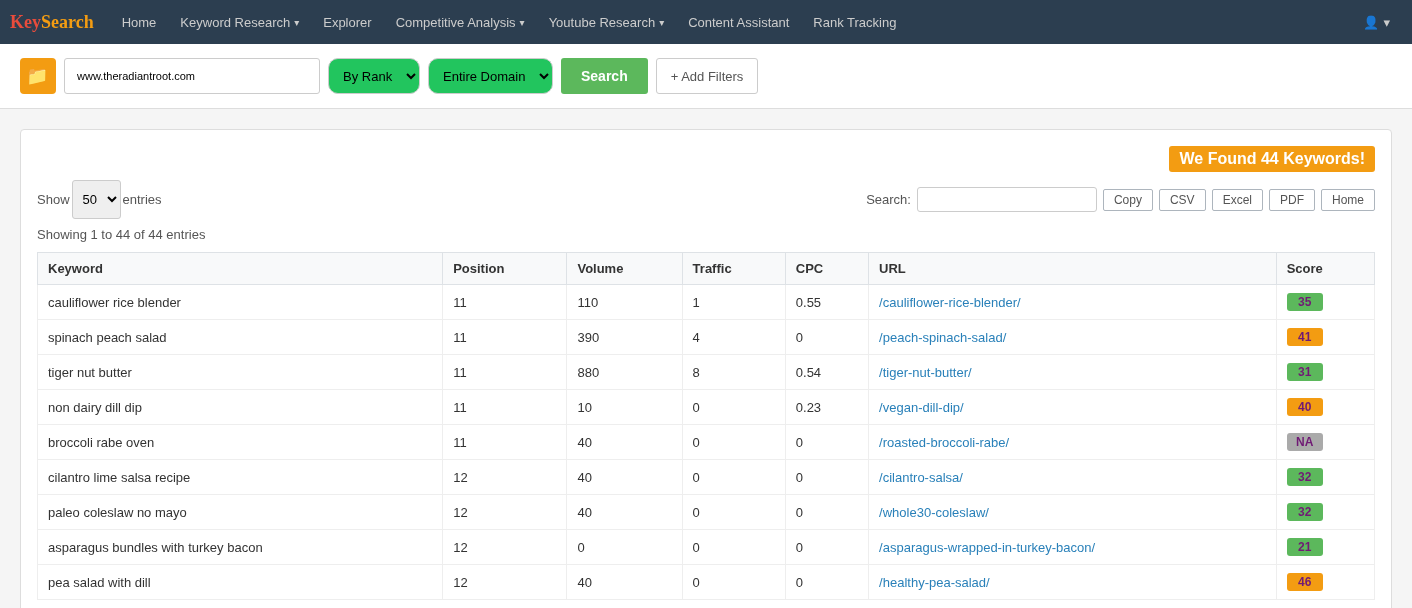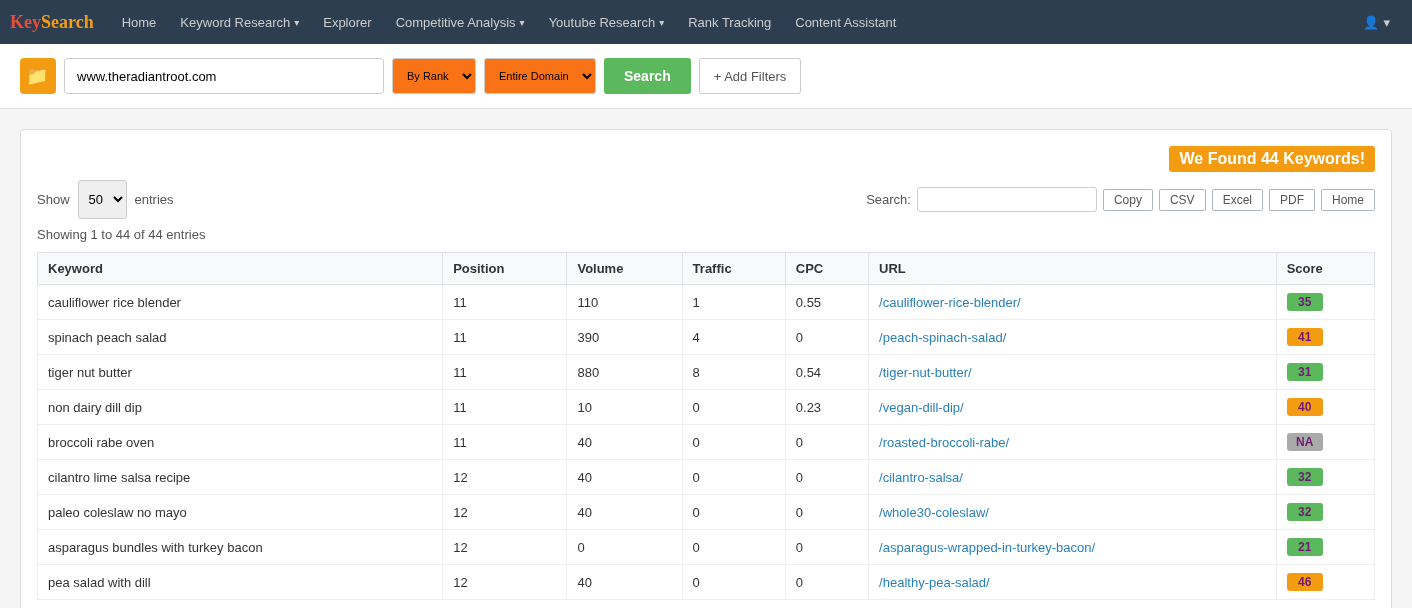--- a/index.html
+++ b/index.html
@@ -62,31 +62,31 @@
       display: flex;
       align-items: center;
       justify-content: center;
       font-size: 18px;
       cursor: pointer;
     }
     .search-input {
       border: 1px solid #ccc;
       border-radius: 3px;
       padding: 7px 12px;
-      font-size: 13px;
-      width: 320px;
+      font-size: 11px;
+      width: 256px;
       height: 36px;
     }
     .select-dropdown {
       border: 1px solid #ccc;
-      border-radius: 3px;
+      border-radius: 10px;
       padding: 7px 10px;
-      font-size: 11px;
-      height: 36px;
-      background: #f97316;
+      font-size: 13px;
+      height: 36px;
+      background: #22c55e;
       cursor: pointer;
     }
     .search-btn {
       background: #5cb85c;
       color: #fff;
       border: none;
       border-radius: 3px;
       padding: 7px 20px;
       font-size: 14px;
       height: 36px;
@@ -128,21 +128,21 @@
     }
 
     
     .controls-row {
       display: flex;
       align-items: center;
       justify-content: space-between;
       margin-bottom: 8px;
       clear: both;
     }
-    .controls-left { display: flex; align-items: center; gap: 8px; color: #555; }
+    .controls-left { display: flex; align-items: center; gap: 2px; color: #555; }
     .entries-select {
       border: 1px solid #ccc;
       border-radius: 3px;
       padding: 10px 6px;
       font-size: 13px;
     }
     .controls-right { display: flex; align-items: center; gap: 6px; margin-left: 7px; }
     .search-label { color: #555; }
     .search-filter-input {
       border: 1px solid #ccc;
@@ -221,24 +221,24 @@
   </div>
   <div class="nav-item">
     <span>Competitive Analysis</span>
     <span class="chevron">▾</span>
   </div>
   <div class="nav-item">
     <span>Youtube Research</span>
     <span class="chevron">▾</span>
   </div>
   <div class="nav-item">
+    <span>Content Assistant</span>
+  </div>
+  <div class="nav-item">
     <span>Rank Tracking</span>
-  </div>
-  <div class="nav-item">
-    <span>Content Assistant</span>
   </div>
   <div class="nav-spacer"></div>
   <div class="nav-avatar">
     <span>👤</span>
     <span class="chevron">▾</span>
   </div>
 </nav>
 
 <div class="search-bar">
   <div class="folder-icon">📁</div>

